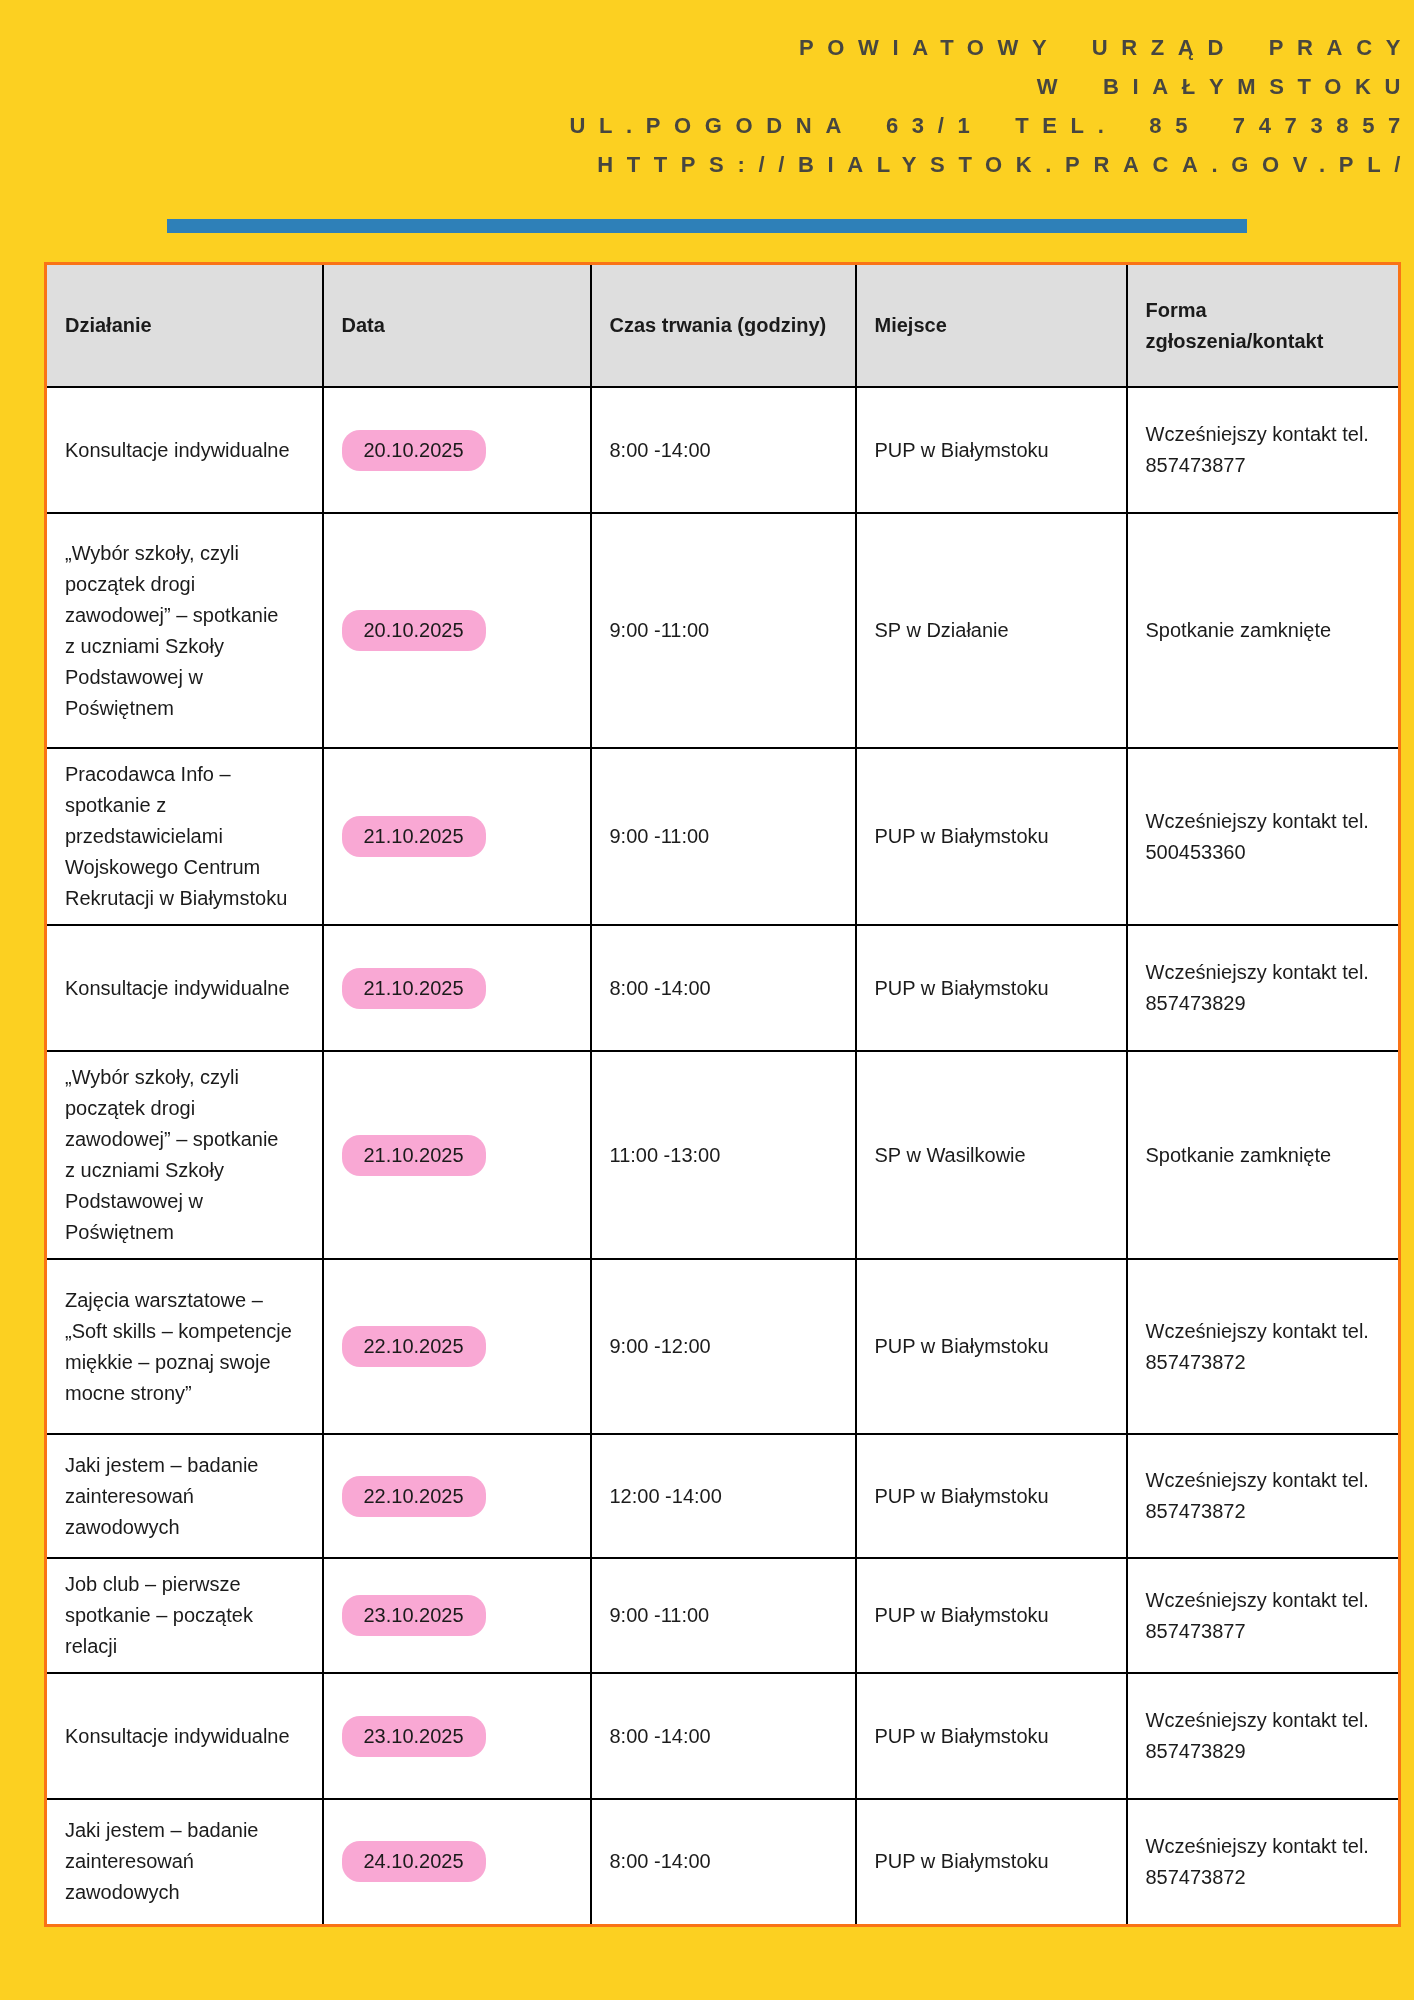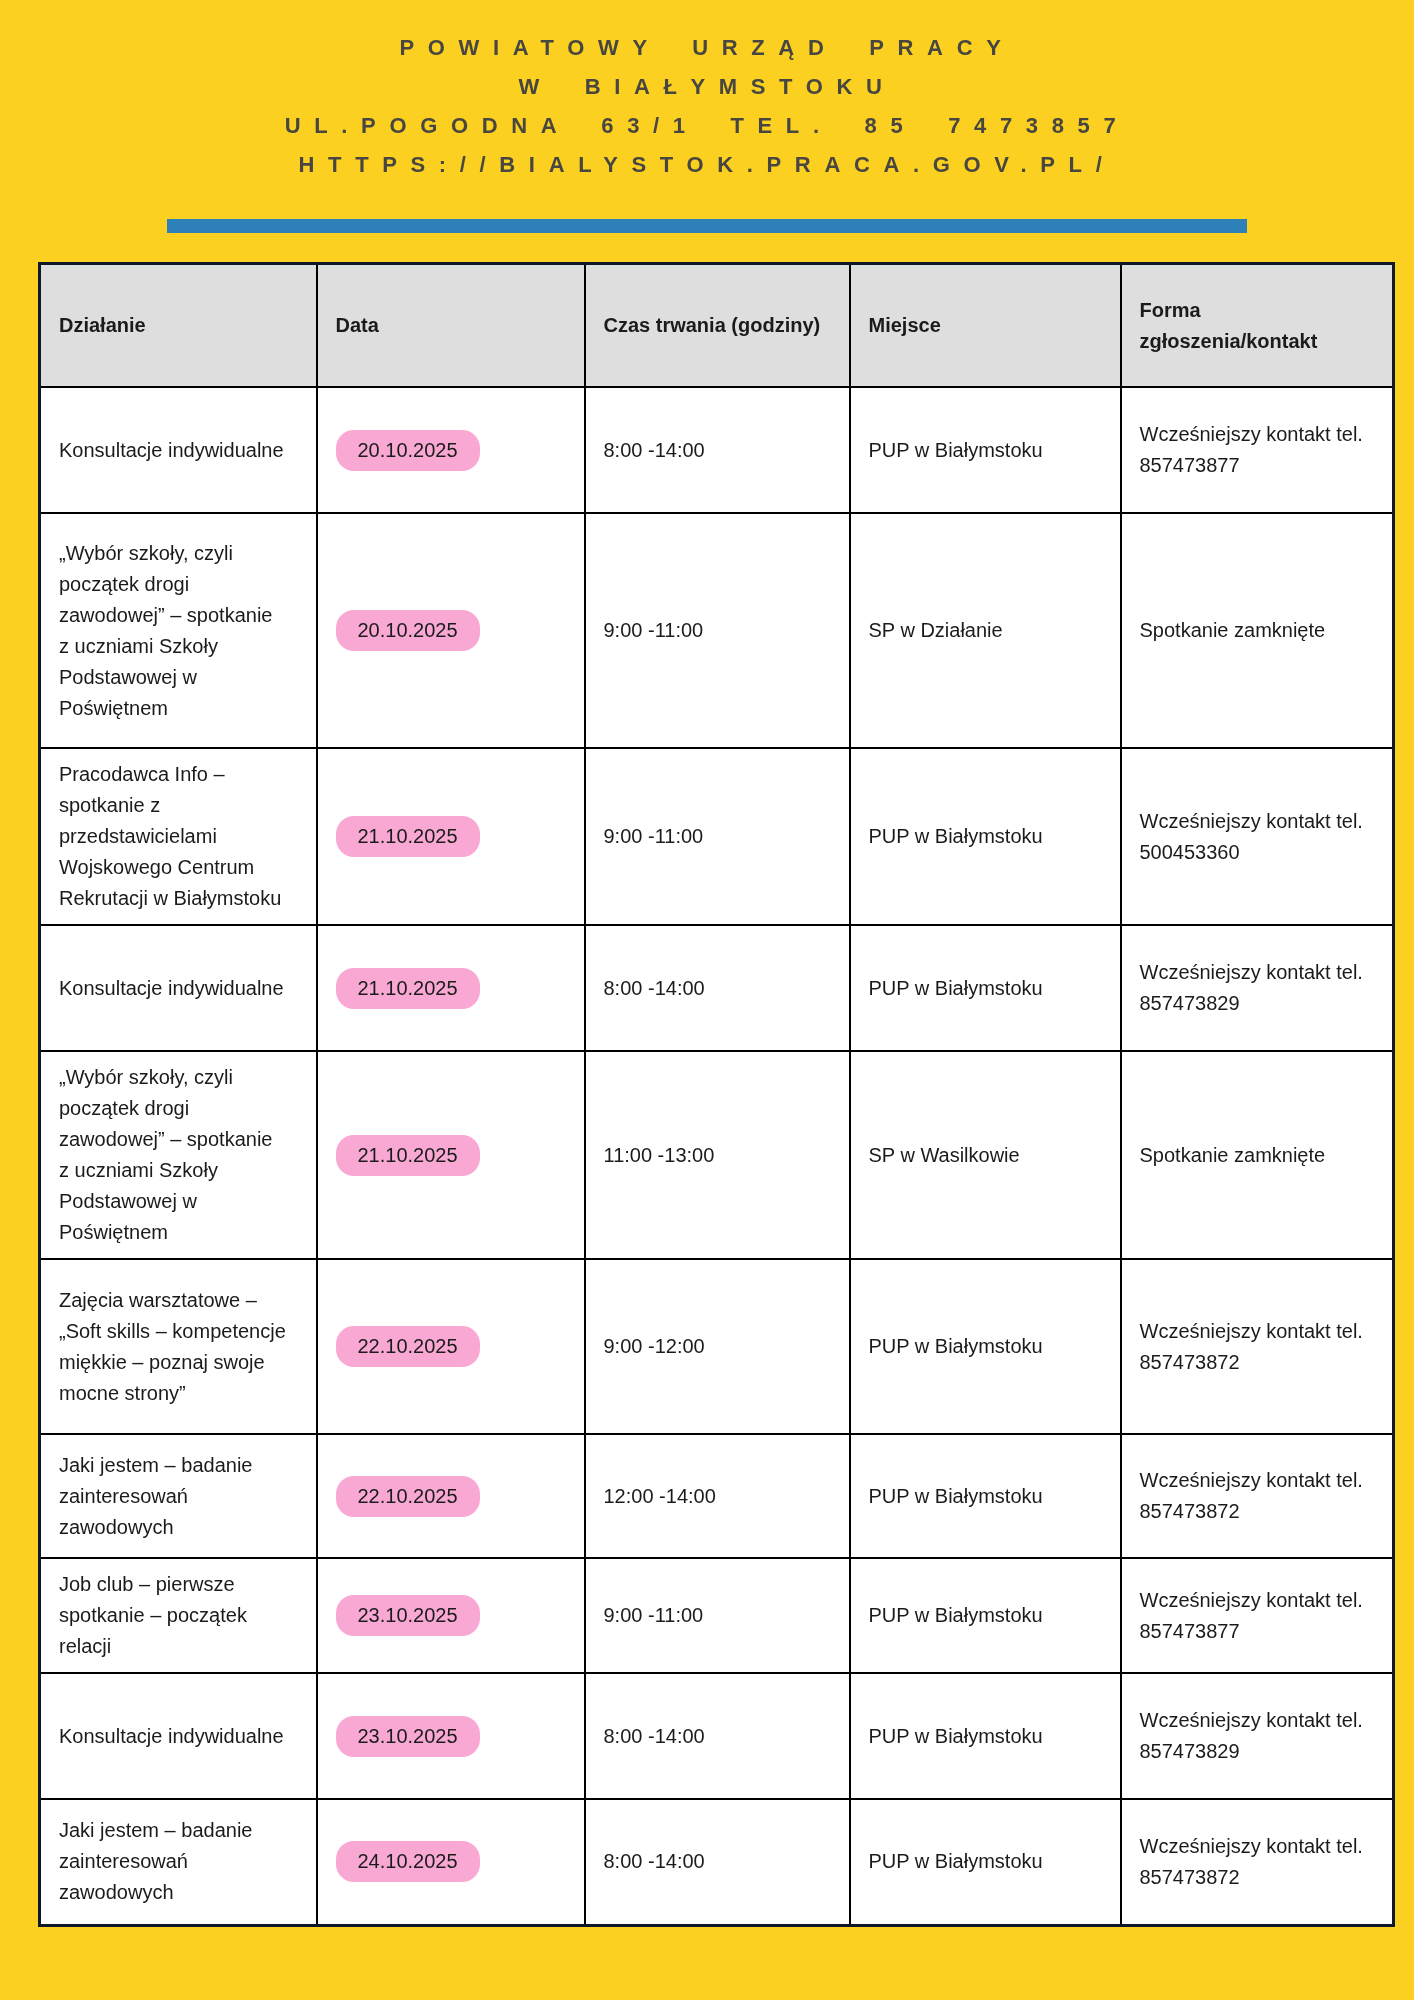--- a/index.html
+++ b/index.html
@@ -10,43 +10,43 @@
   }
   .page {
     position: relative;
     width: 1414px; height: 2000px;
     background: #FCD021;
   }
   
   .top-header {
     position: absolute;
     top: 28px; left: 0; right: 0;
-    text-align: center;
+    text-align: right;
     color: #474640;
     font-weight: bold;
     font-size: 22px;
     line-height: 39px;
     letter-spacing: 0.62em;
     word-spacing: 0.55em;
   }
   .divider-bar {
     position: absolute;
     top: 219px; left: 167px;
     width: 1080px; height: 14px;
     background: #2E80B8;
   }
   
   table.schedule {
     position: absolute;
-    top: 262px; left: 38px;
+    top: 262px; left: 44px;
     width: 1354px;
     border-collapse: collapse;
     table-layout: fixed;
     background: #FFFFFF;
-    border: 3px solid #0f172a;
+    border: 3px solid #f97316;
     color: #1B1B1B;
     font-size: 20px;
     line-height: 31px;
   }
   table.schedule th, table.schedule td {
     border: 2px solid #000;
     vertical-align: middle;
     text-align: left;
     padding: 10px 28px 10px 18px;
     word-wrap: break-word;

